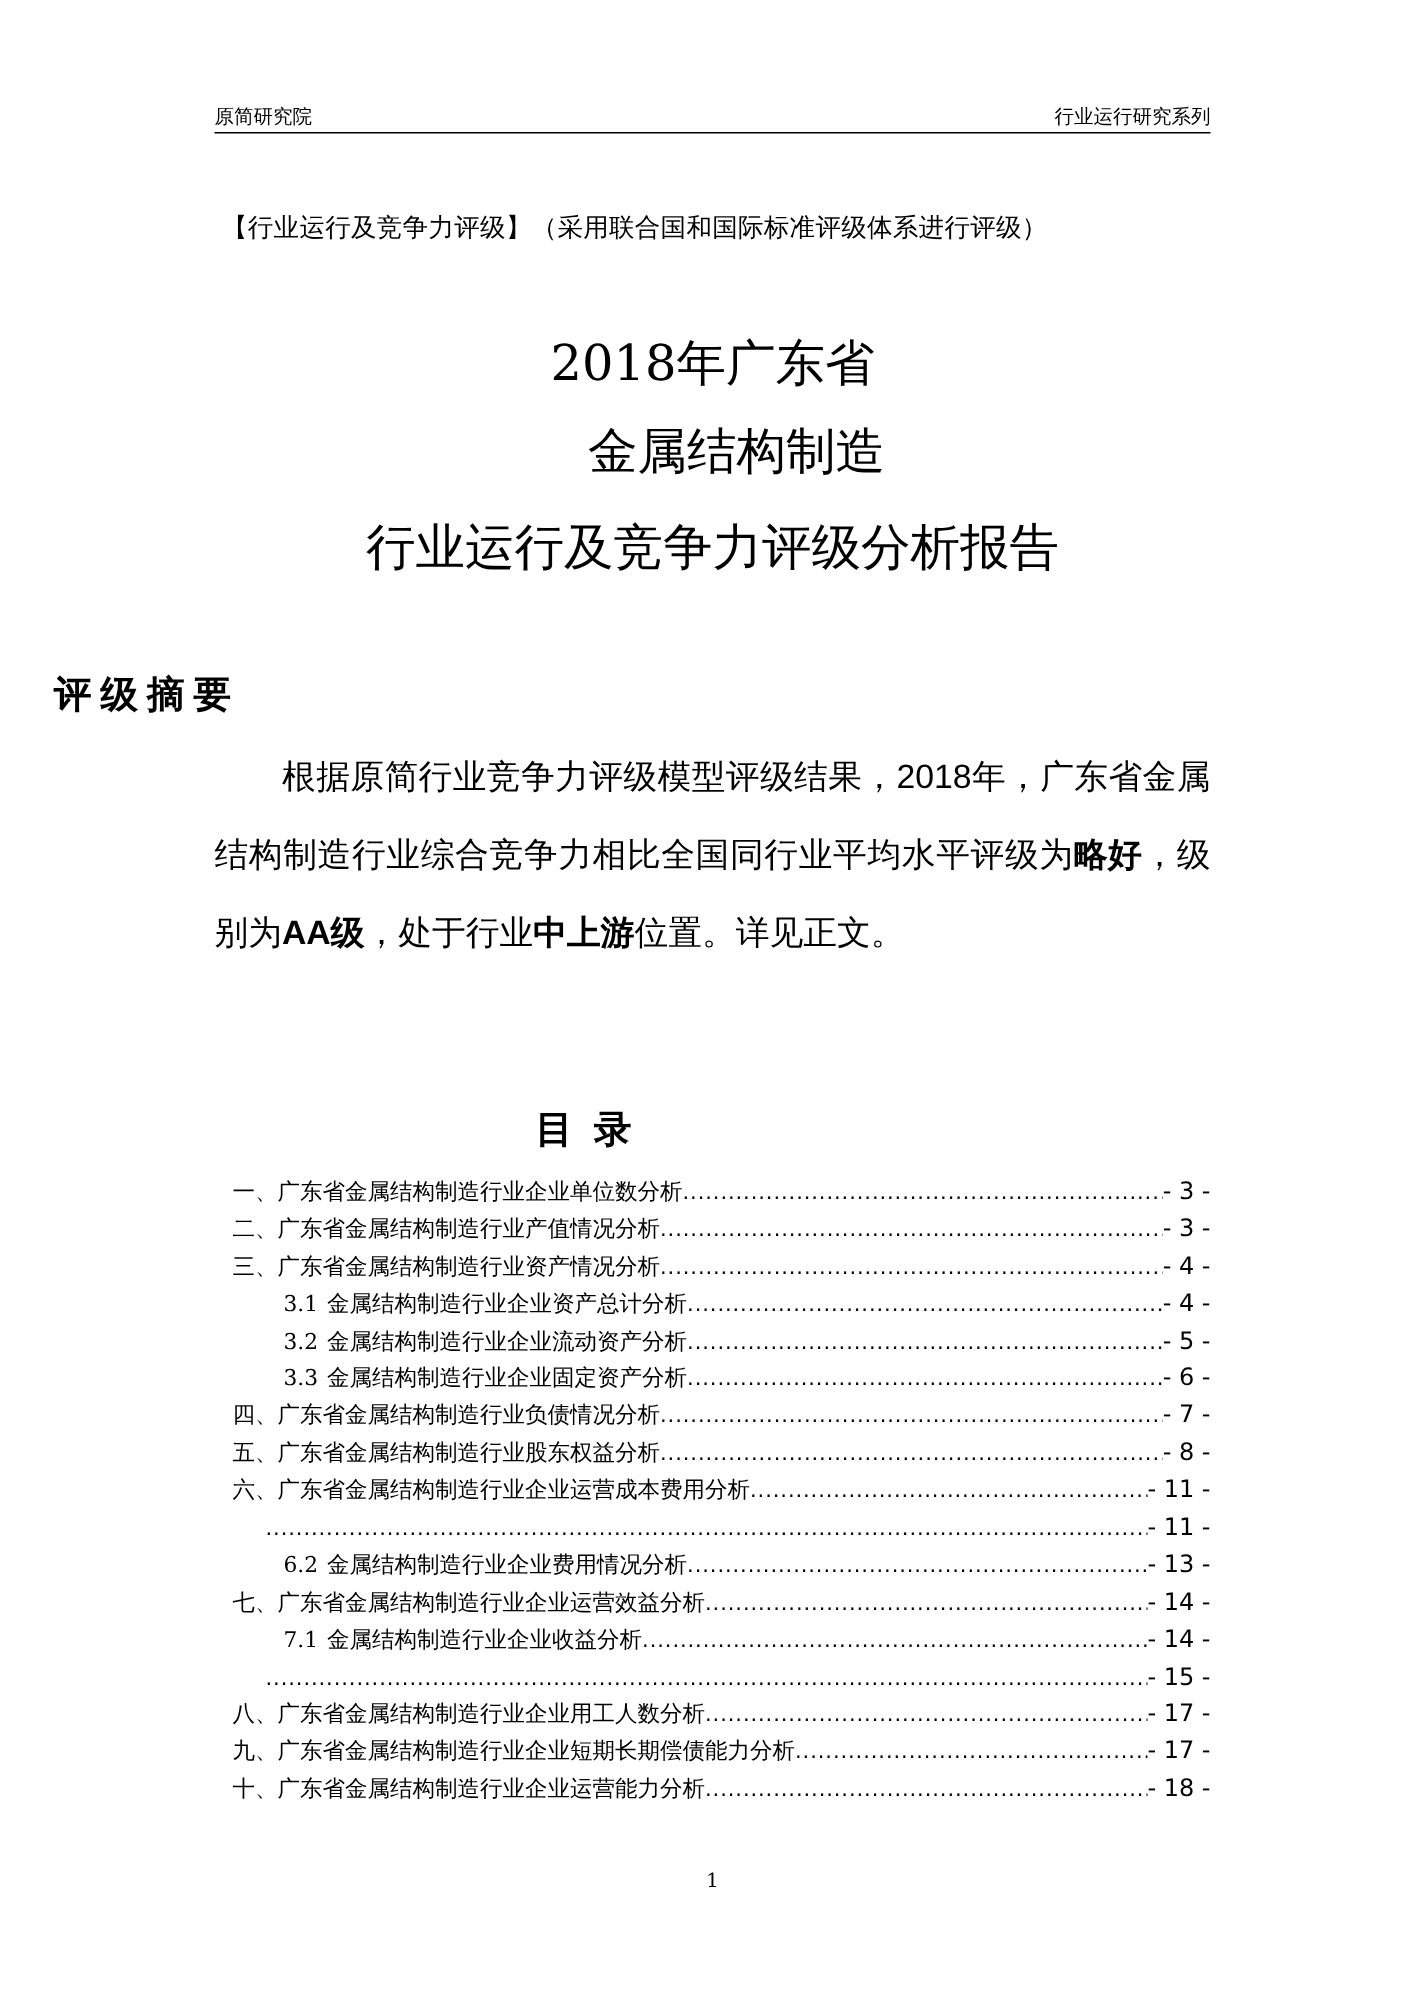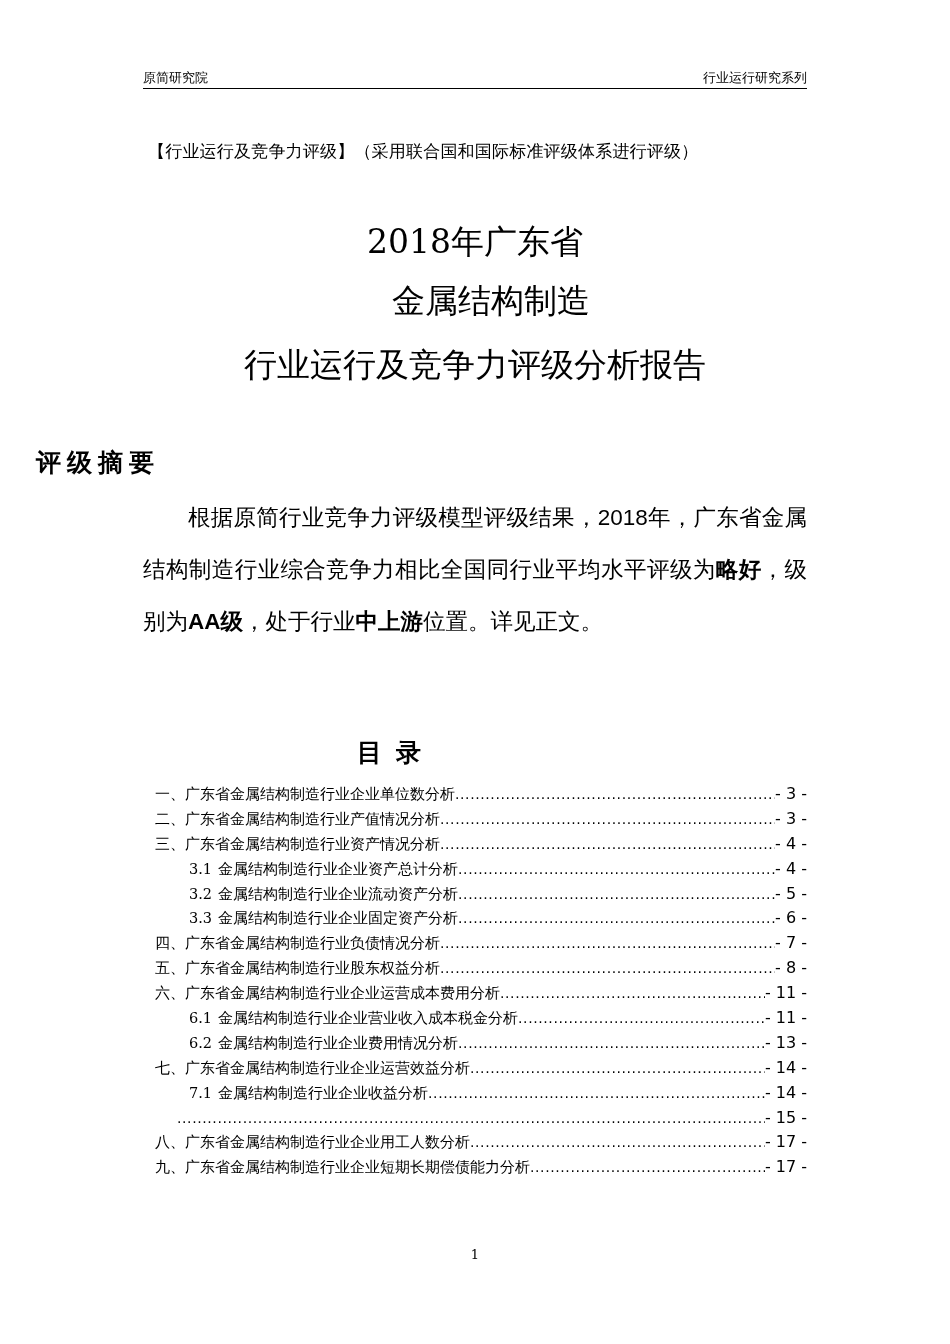--- a/index.html
+++ b/index.html
@@ -85,21 +85,20 @@
       <span class="lbl"><span>五、广东省金属结构制造行业股东权益分析</span></span>
       <span class="dots"></span>
       <span class="pg">- 8 -</span>
     </div>
     <div class="toc-row">
       <span class="lbl"><span>六、广东省金属结构制造行业企业运营成本费用分析</span></span>
       <span class="dots"></span>
       <span class="pg">- 11 -</span>
     </div>
     <div class="toc-row sub">
-      <span class="lbl"><span class="num">6.1</span><span>金属结构制造行业企业营业收入成本税金分析</span></span>
       <span class="dots"></span>
       <span class="pg">- 11 -</span>
     </div>
     <div class="toc-row sub">
       <span class="lbl"><span class="num">6.2</span><span>金属结构制造行业企业费用情况分析</span></span>
       <span class="dots"></span>
       <span class="pg">- 13 -</span>
     </div>
     <div class="toc-row">
       <span class="lbl"><span>七、广东省金属结构制造行业企业运营效益分析</span></span>
@@ -118,15 +117,20 @@
     <div class="toc-row">
       <span class="lbl"><span>八、广东省金属结构制造行业企业用工人数分析</span></span>
       <span class="dots"></span>
       <span class="pg">- 17 -</span>
     </div>
     <div class="toc-row">
       <span class="lbl"><span>九、广东省金属结构制造行业企业短期长期偿债能力分析</span></span>
       <span class="dots"></span>
       <span class="pg">- 17 -</span>
     </div>
+    <div class="toc-row">
+      <span class="lbl"><span>十、广东省金属结构制造行业企业运营能力分析</span></span>
+      <span class="dots"></span>
+      <span class="pg">- 18 -</span>
+    </div>
   </div>
 
 <div class="page-num">1</div>
 
 </body></html>

